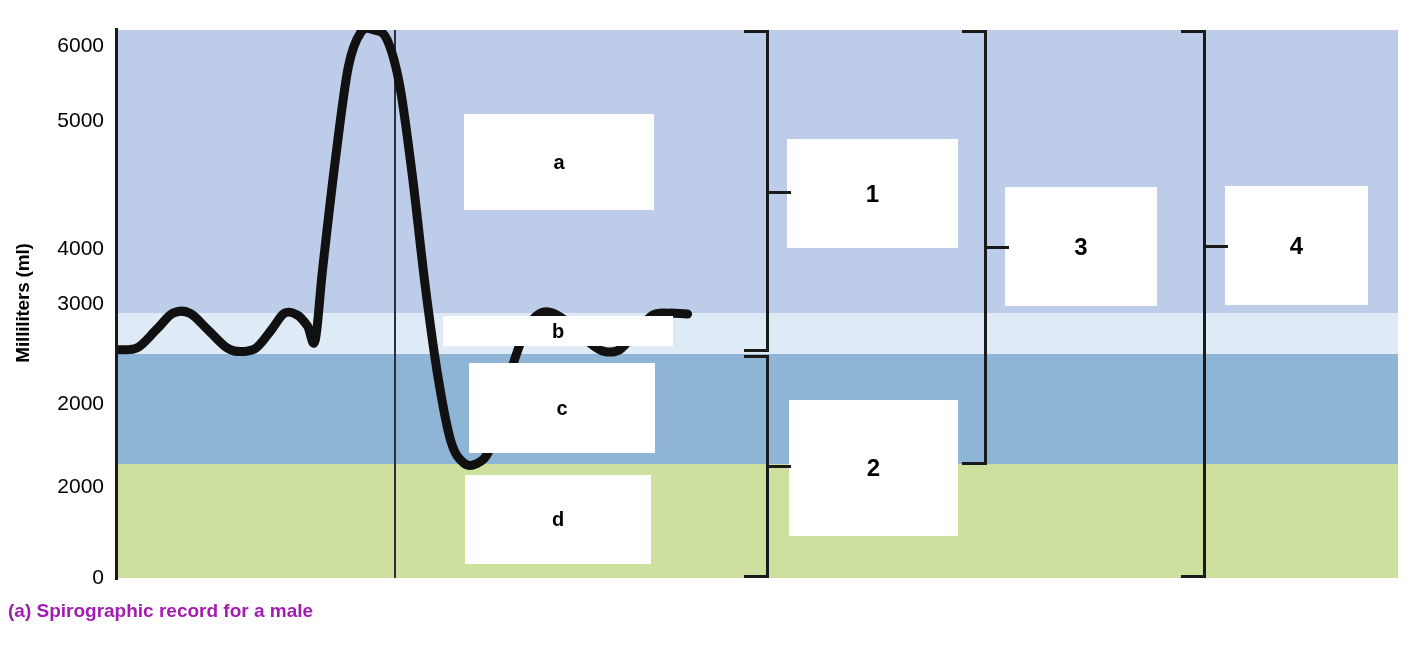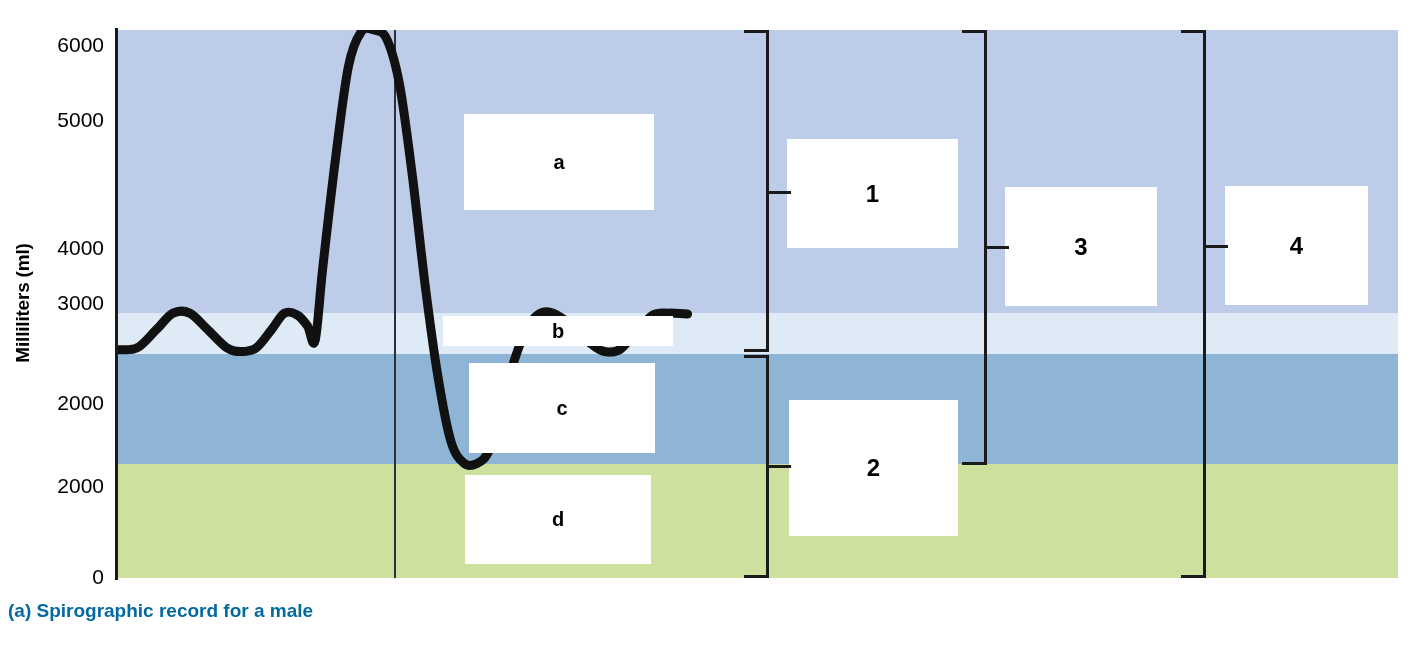--- a/index.html
+++ b/index.html
@@ -136,21 +136,21 @@
     background: #1a1a1a;
   }
 
   
   .caption {
     position: absolute;
     left: 8px;
     top: 600px;
     font-size: 19px;
     font-weight: bold;
-    color: #0369a1;
+    color: #a21caf;
     white-space: nowrap;
   }
 </style>
 </head>
 <body>
 
 <div id="figure">
 
   <div class="y-axis-title">Milliliters (ml)</div>
 

